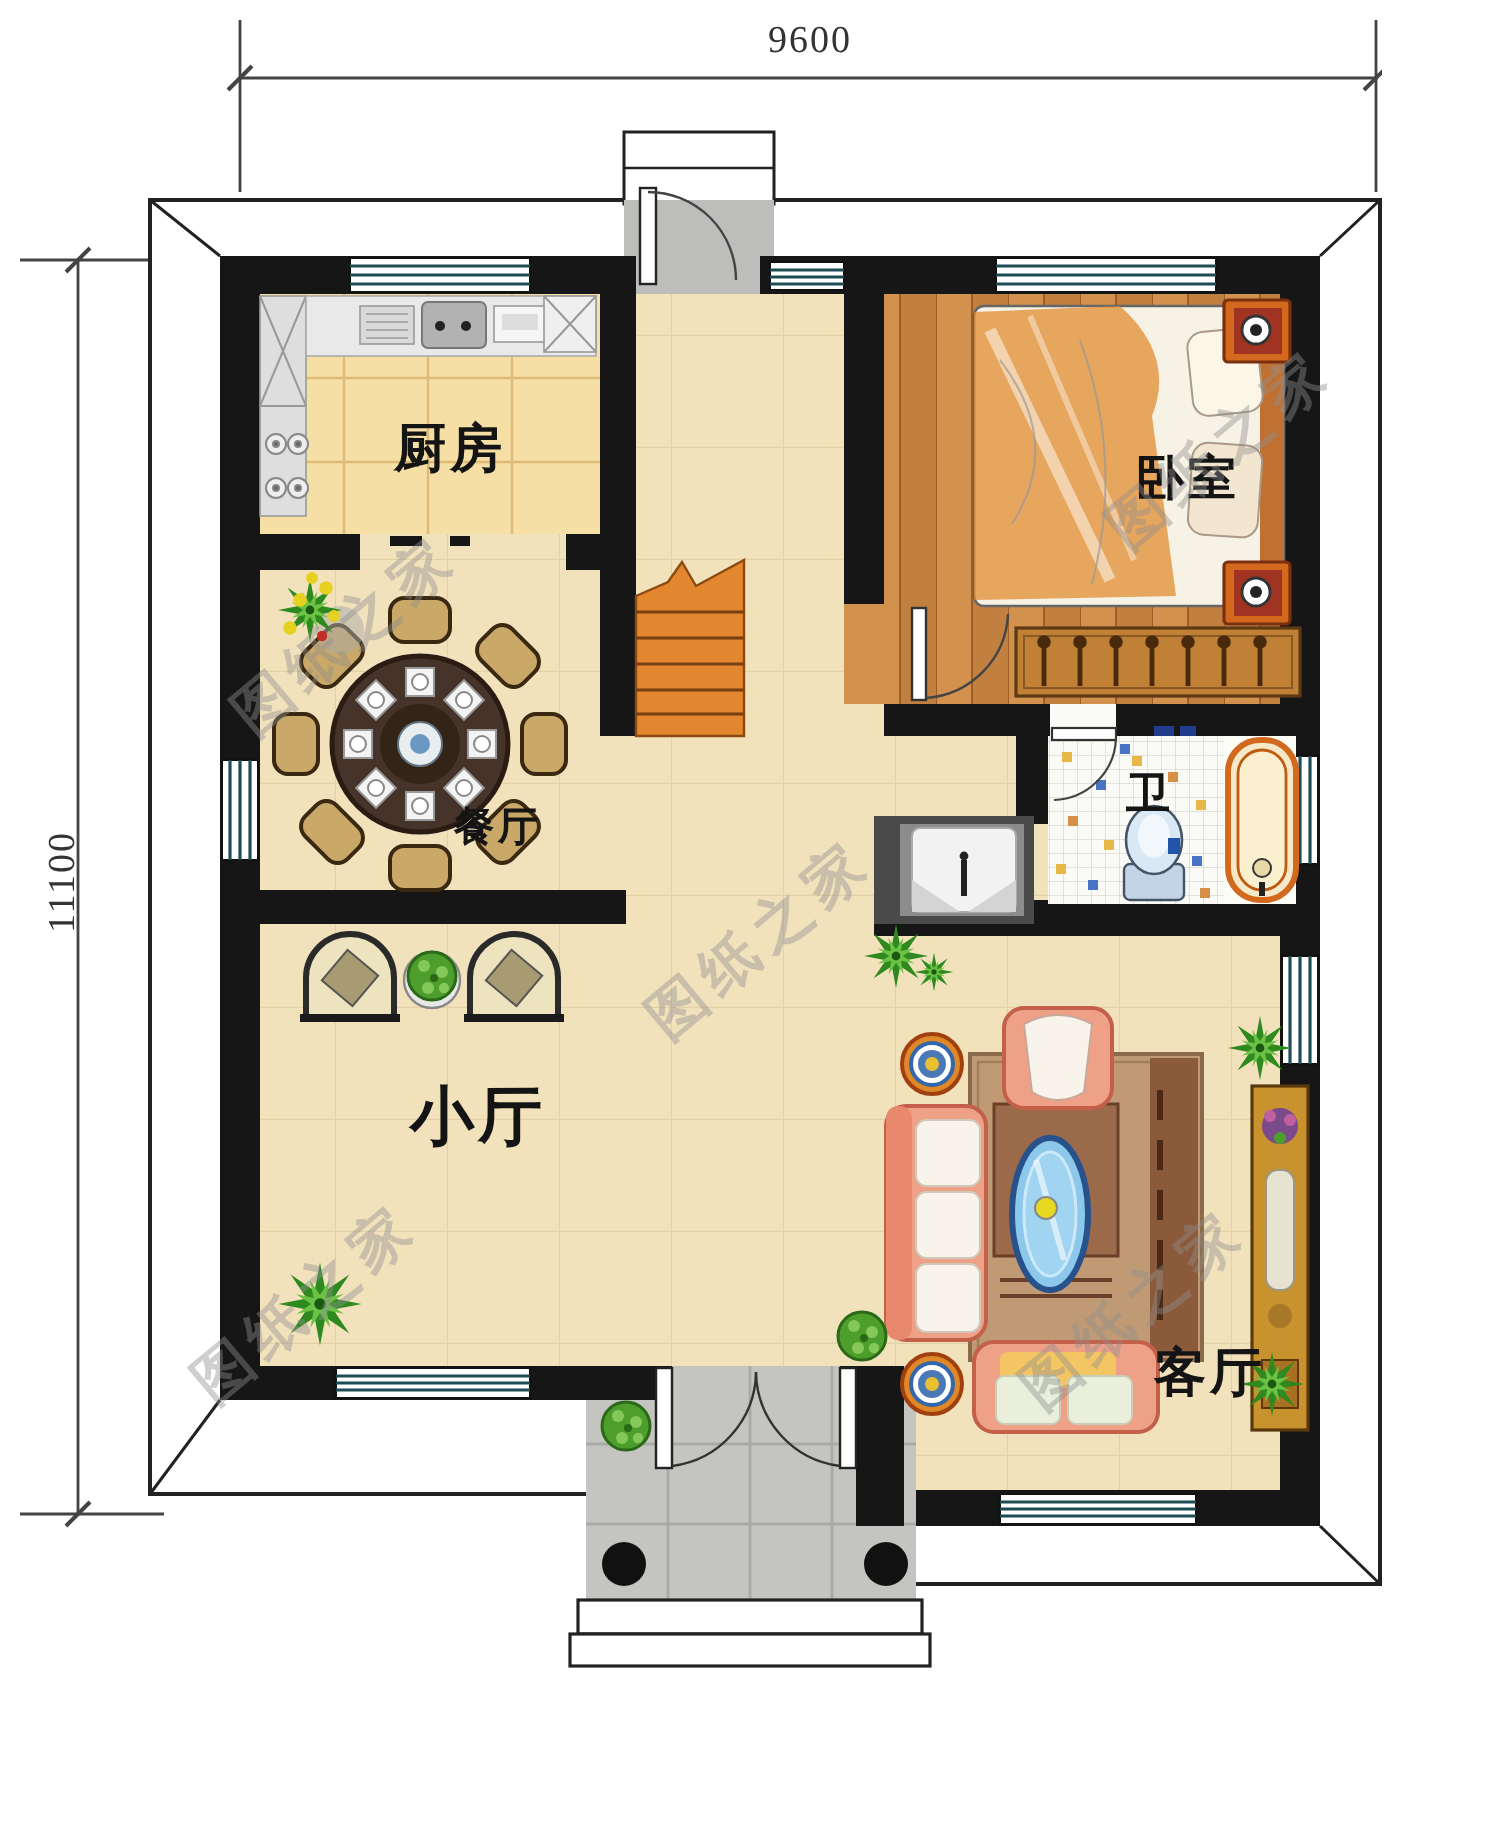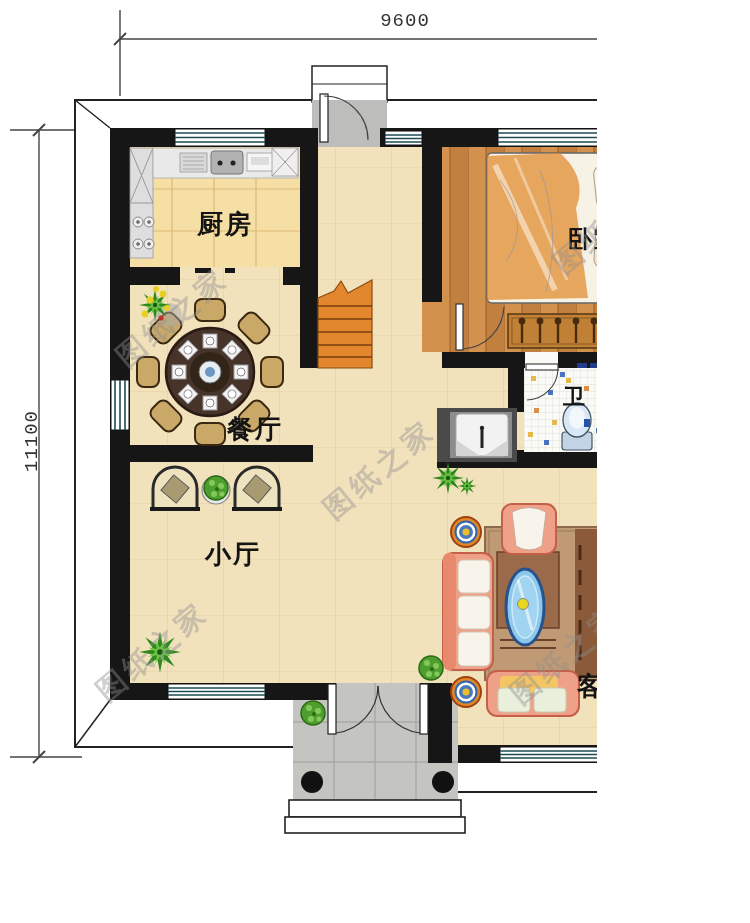--- a/index.html
+++ b/index.html
@@ -1,17 +1,17 @@
 <!DOCTYPE html>
 <html><head>
 <meta charset="utf-8">
 <style>
   html,body{margin:0;padding:0;background:#fff;}
-  #plan{position:relative;width:597px;height:923px;background:#fff;overflow:hidden;
-        font-family:Liberation Mono, monospace;}
+  #plan{position:relative;width:691px;height:923px;background:#fff;overflow:hidden;
+        font-family:Liberation Serif, serif;}
   #plan svg{position:absolute;left:0;top:0;}
   .lbl{position:absolute;color:#141414;font-weight:600;letter-spacing:2px;white-space:nowrap;}
   .dim{position:absolute;color:#333;font-weight:500;font-size:19px;letter-spacing:1px;}
   .wm{position:absolute;width:170px;text-align:center;color:#8f8f8f;opacity:.42;
       font-size:29px;letter-spacing:5px;transform:rotate(-40deg);font-weight:600;white-space:nowrap;}
   .title{position:absolute;left:0;top:858px;width:750px;text-align:center;
          font-size:44px;font-weight:700;color:#111;letter-spacing:6px;}
 </style>
 </head>
 <body>
@@ -451,23 +451,23 @@
     <use href="#roundTree" x="313" y="713"></use>
     <use href="#roundTree" x="431" y="668"></use>
   </g>
 </svg>
 
   <div class="dim" style="left:340px;top:10px;width:130px;text-align:center;">9600</div>
   <div class="dim" style="left:-18px;top:430px;width:100px;text-align:center;transform:rotate(-90deg);">11100</div>
 
   <div class="lbl" style="left:197px;top:207px;font-size:26px;text-align:center;">厨房</div>
   <div class="lbl" style="left:568px;top:223px;font-size:24px;">卧室</div>
-  <div class="lbl" style="left:227px;top:412px;font-size:26px;">餐厅</div>
+  <div class="lbl" style="left:227px;top:400px;font-size:20px;">餐厅</div>
   <div class="lbl" style="left:563px;top:382px;font-size:22px;">卫</div>
-  <div class="lbl" style="left:205px;top:537px;font-size:26px;">小厅</div>
+  <div class="lbl" style="left:205px;top:537px;font-size:32px;">小厅</div>
   <div class="lbl" style="left:577px;top:669px;font-size:26px;">客厅</div>
 
   <div class="wm" style="left:88px;top:298px;">图纸之家</div>
   <div class="wm" style="left:525px;top:205px;">图纸之家</div>
   <div class="wm" style="left:295px;top:450px;">图纸之家</div>
   <div class="wm" style="left:68px;top:632px;">图纸之家</div>
   <div class="wm" style="left:482px;top:635px;">图纸之家</div>
 
 </div>
 

